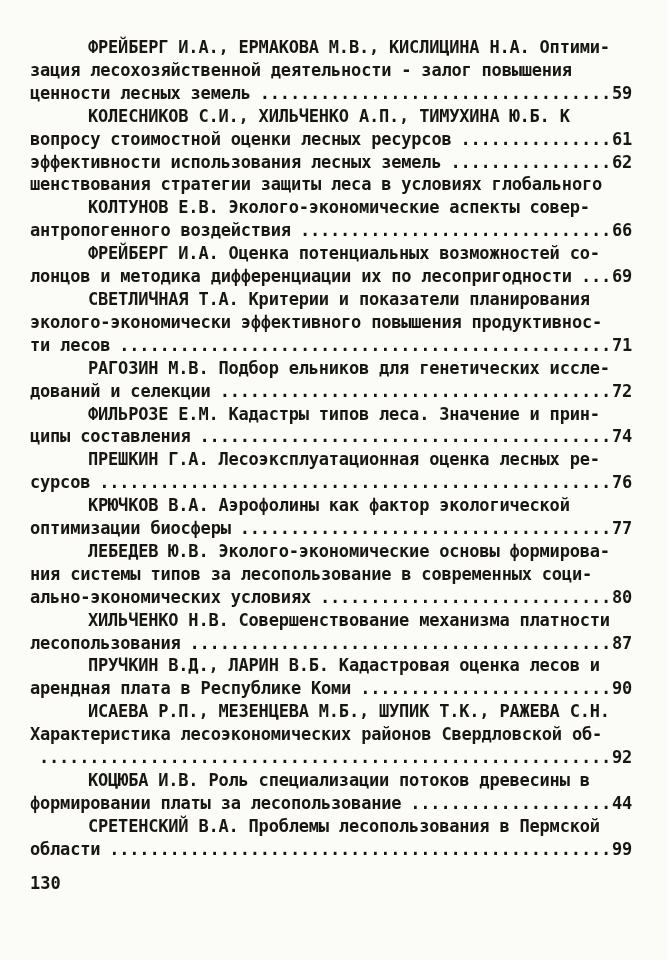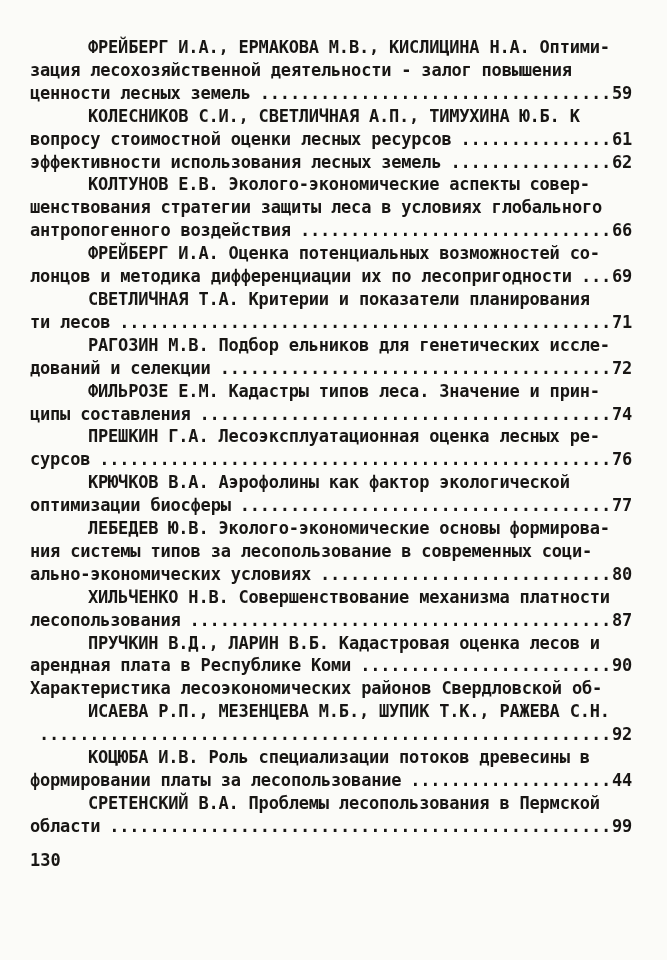--- a/index.html
+++ b/index.html
@@ -51,47 +51,48 @@
   }
 </style>
 </head>
 <body>
 
 <main class="sheet">
   <section>
       <div class="line indent"><span class="txt">ФРЕЙБЕРГ И.А., ЕРМАКОВА М.В., КИСЛИЦИНА Н.А. Оптими-</span></div>
       <div class="line"><span class="txt">зация лесохозяйственной деятельности - залог повышения</span></div>
       <div class="line"><span class="txt">ценности лесных земель</span><span class="dots">..........................................................................................</span><span class="pg">59</span></div>
-      <div class="line indent"><span class="txt">КОЛЕСНИКОВ С.И., СВЕТЛИЧНАЯ А.П., ТИМУХИНА Ю.Б. К</span></div>
+      <div class="line indent"><span class="txt">КОЛЕСНИКОВ С.И., ХИЛЬЧЕНКО А.П., ТИМУХИНА Ю.Б. К</span></div>
       <div class="line"><span class="txt">вопросу стоимостной оценки лесных ресурсов</span><span class="dots">..........................................................................................</span><span class="pg">61</span></div>
       <div class="line"><span class="txt">эффективности использования лесных земель</span><span class="dots">..........................................................................................</span><span class="pg">62</span></div>
+      <div class="line"><span class="txt">шенствования стратегии защиты леса в условиях глобального</span></div>
       <div class="line indent"><span class="txt">КОЛТУНОВ Е.В. Эколого-экономические аспекты совер-</span></div>
-      <div class="line"><span class="txt">шенствования стратегии защиты леса в условиях глобального</span></div>
       <div class="line"><span class="txt">антропогенного воздействия</span><span class="dots">..........................................................................................</span><span class="pg">66</span></div>
       <div class="line indent"><span class="txt">ФРЕЙБЕРГ И.А. Оценка потенциальных возможностей со-</span></div>
       <div class="line"><span class="txt">лонцов и методика дифференциации их по лесопригодности</span><span class="dots">..........................................................................................</span><span class="pg">69</span></div>
       <div class="line indent"><span class="txt">СВЕТЛИЧНАЯ Т.А. Критерии и показатели планирования</span></div>
+      <div class="line"><span class="txt">эколого-экономически эффективного повышения продуктивнос-</span></div>
       <div class="line"><span class="txt">ти лесов</span><span class="dots">..........................................................................................</span><span class="pg">71</span></div>
       <div class="line indent"><span class="txt">РАГОЗИН М.В. Подбор ельников для генетических иссле-</span></div>
       <div class="line"><span class="txt">дований и селекции</span><span class="dots">..........................................................................................</span><span class="pg">72</span></div>
       <div class="line indent"><span class="txt">ФИЛЬРОЗЕ Е.М. Кадастры типов леса. Значение и прин-</span></div>
       <div class="line"><span class="txt">ципы составления</span><span class="dots">..........................................................................................</span><span class="pg">74</span></div>
       <div class="line indent"><span class="txt">ПРЕШКИН Г.А. Лесоэксплуатационная оценка лесных ре-</span></div>
       <div class="line"><span class="txt">сурсов</span><span class="dots">..........................................................................................</span><span class="pg">76</span></div>
       <div class="line indent"><span class="txt">КРЮЧКОВ В.А. Аэрофолины как фактор экологической</span></div>
       <div class="line"><span class="txt">оптимизации биосферы</span><span class="dots">..........................................................................................</span><span class="pg">77</span></div>
       <div class="line indent"><span class="txt">ЛЕБЕДЕВ Ю.В. Эколого-экономические основы формирова-</span></div>
       <div class="line"><span class="txt">ния системы типов за лесопользование в современных соци-</span></div>
       <div class="line"><span class="txt">ально-экономических условиях</span><span class="dots">..........................................................................................</span><span class="pg">80</span></div>
       <div class="line indent"><span class="txt">ХИЛЬЧЕНКО Н.В. Совершенствование механизма платности</span></div>
       <div class="line"><span class="txt">лесопользования</span><span class="dots">..........................................................................................</span><span class="pg">87</span></div>
       <div class="line indent"><span class="txt">ПРУЧКИН В.Д., ЛАРИН В.Б. Кадастровая оценка лесов и</span></div>
       <div class="line"><span class="txt">арендная плата в Республике Коми</span><span class="dots">..........................................................................................</span><span class="pg">90</span></div>
+      <div class="line indent"><span class="txt">ИСАЕВА Р.П., МЕЗЕНЦЕВА М.Б., ШУПИК Т.К., РАЖЕВА С.Н.</span></div>
       <div class="line"><span class="txt">Характеристика лесоэкономических районов Свердловской об-</span></div>
-      <div class="line indent"><span class="txt">ИСАЕВА Р.П., МЕЗЕНЦЕВА М.Б., ШУПИК Т.К., РАЖЕВА С.Н.</span></div>
       <div class="line"><span class="dots">..........................................................................................</span><span class="pg">92</span></div>
       <div class="line indent"><span class="txt">КОЦЮБА И.В. Роль специализации потоков древесины в</span></div>
       <div class="line"><span class="txt">формировании платы за лесопользование</span><span class="dots">..........................................................................................</span><span class="pg">44</span></div>
       <div class="line indent"><span class="txt">СРЕТЕНСКИЙ В.А. Проблемы лесопользования в Пермской</span></div>
       <div class="line"><span class="txt">области</span><span class="dots">..........................................................................................</span><span class="pg">99</span></div>
     </section>
   <div class="folio">130</div>
 </main>
 
 </body></html>

